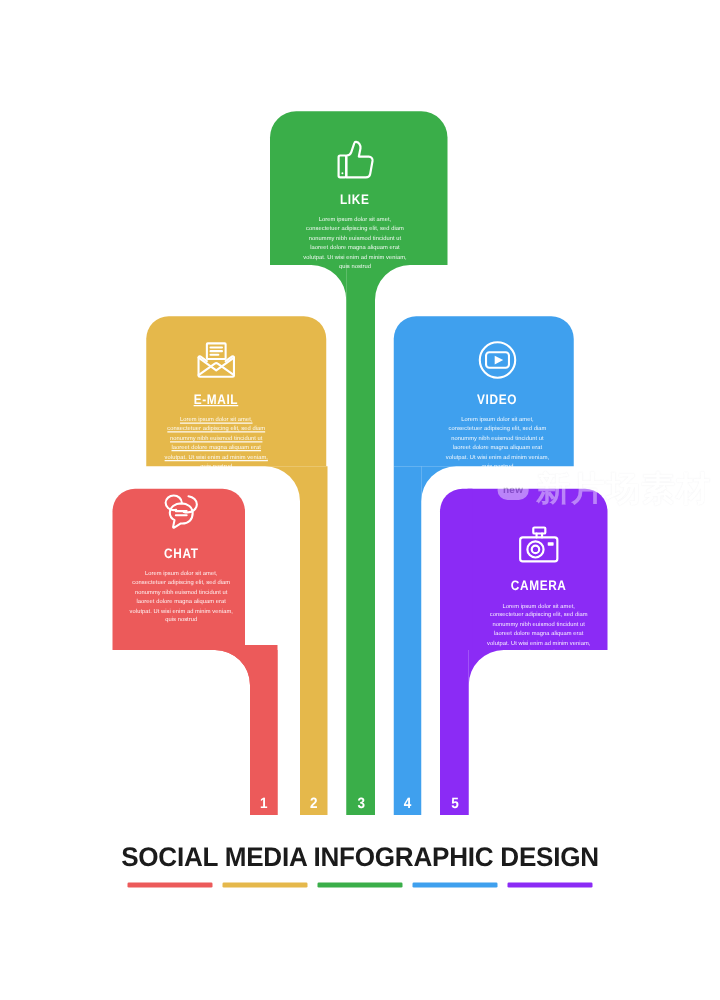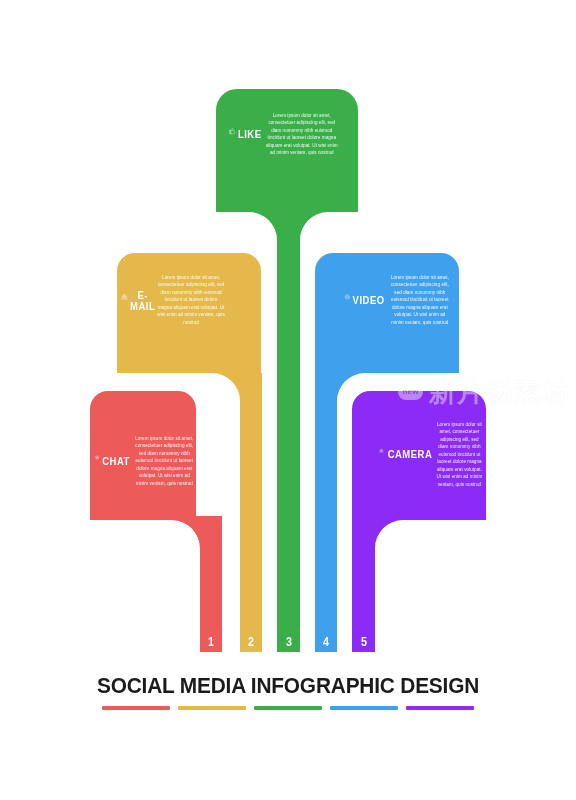--- a/index.html
+++ b/index.html
@@ -31,21 +31,21 @@
     width: 576px;
     height: 800px;
     display: block;
   }
 
   
   .card-content {
     position: absolute;
     box-sizing: border-box;
     display: flex;
-    flex-direction: row;
+    flex-direction: column;
     align-items: center;
     justify-content: flex-start;
     text-align: center;
     color: #ffffff;
     pointer-events: auto;
   }
   .card-icon {
     display: block;
     margin: 0 auto;
   }
@@ -65,23 +65,23 @@
     line-height: 1.62;
     color: #ffffff;
     opacity: 0.93;
     margin-top: 6px;
     max-width: 84px;
     letter-spacing: 0.05px;
   }
 
   
   #c-like    { left: 228px; top: 106px;  width: 112px; }
-  #c-email   { left: 121px; top: 268px;  width: 104px; }
+  #c-email   { left: 121px; top: 268px;  width: 104px; text-decoration: underline; }
   #c-video   { left: 344px; top: 268px;  width: 108px; }
-  #c-chat    { left: 94px;  top: 429px;  width: 102px; }
+  #c-chat    { left: 94px;  top: 391px;  width: 102px; }
   #c-camera  { left: 379px; top: 415px;  width: 104px; align-items: center; }
 
   
   .step-num {
     position: absolute;
     width: 24px;
     text-align: center;
     font-family: "Liberation Sans", sans-serif;
     font-weight: 700;
     font-size: 12px;

